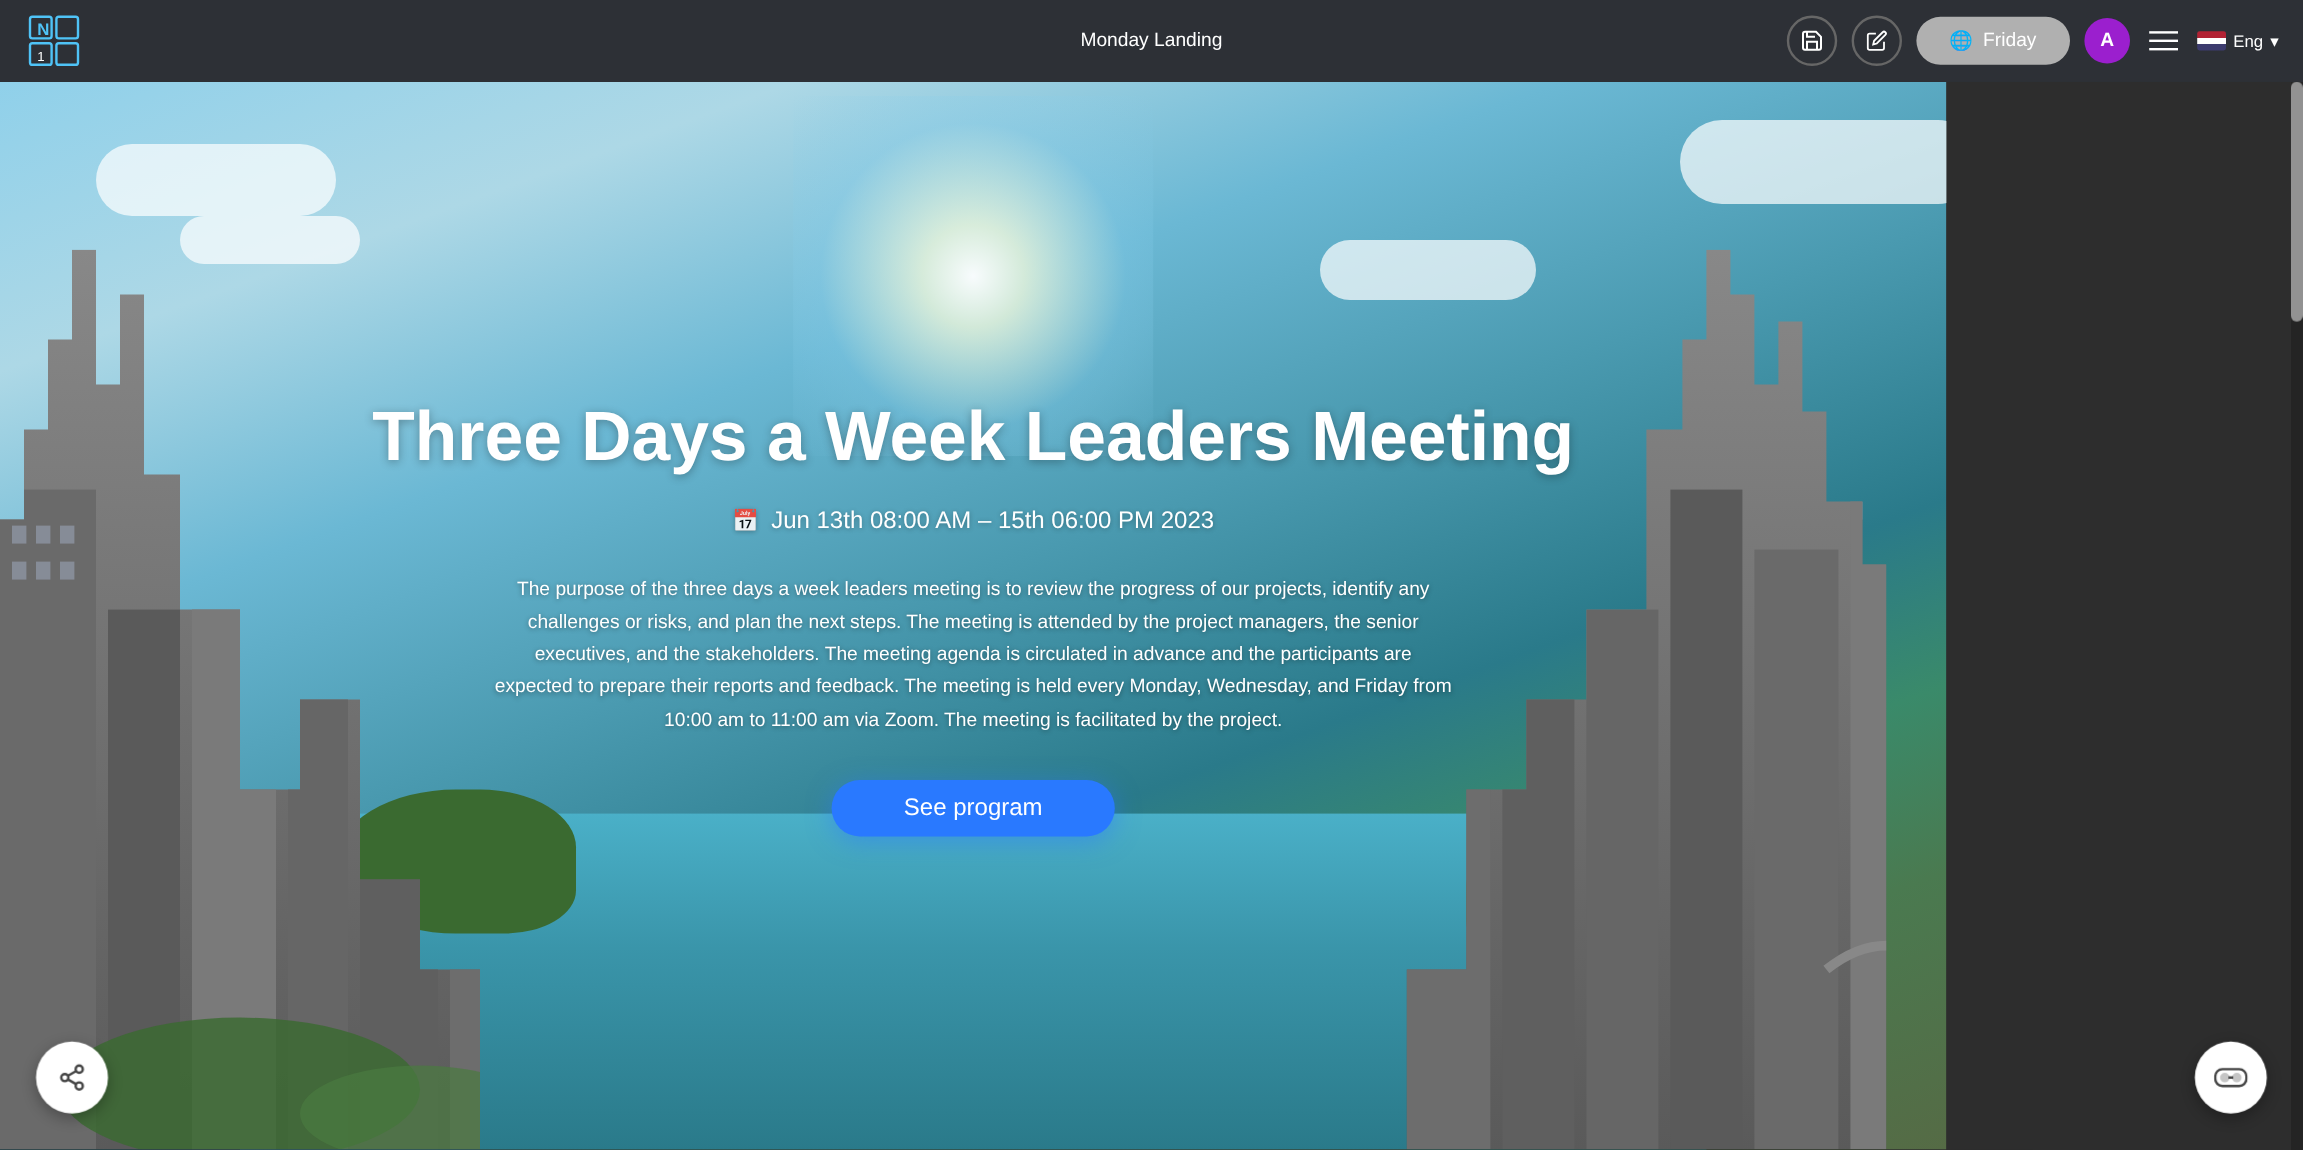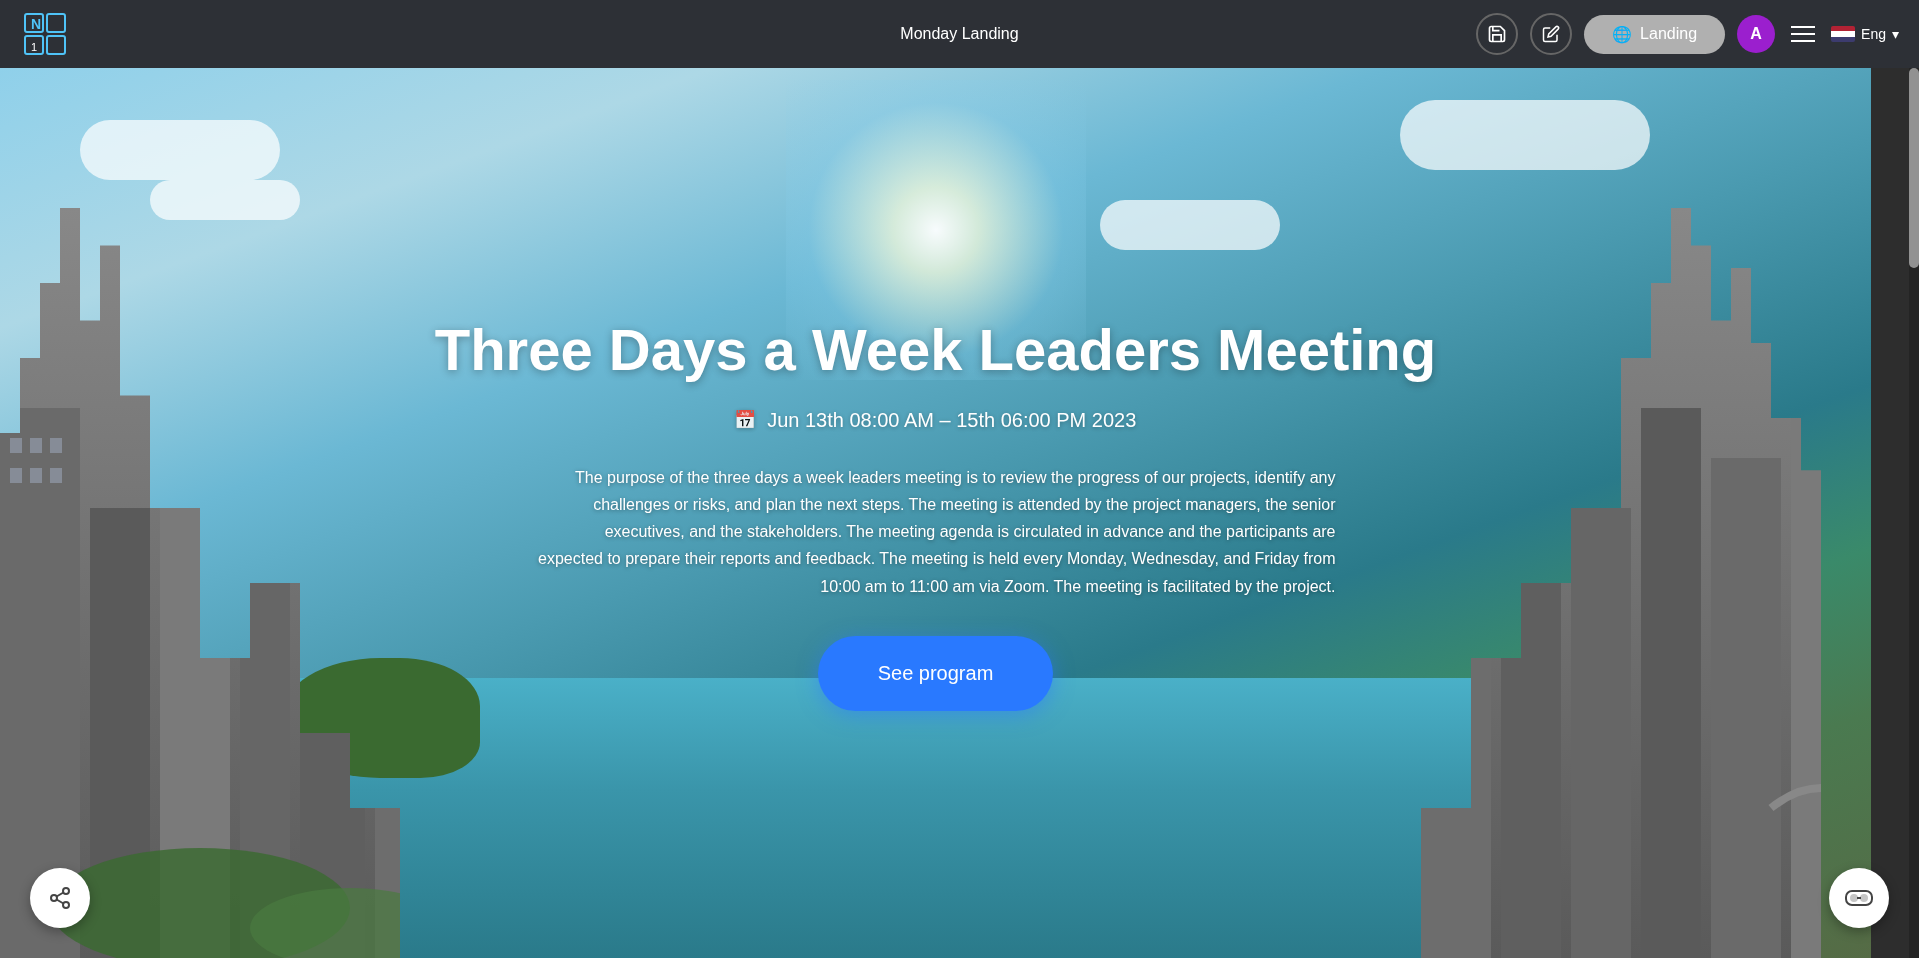--- a/index.html
+++ b/index.html
@@ -109,21 +109,21 @@
       font-size: 16px;
       cursor: pointer;
       display: flex;
       align-items: center;
       gap: 8px;
     }
 
     
     .hero {
       position: relative;
-      width: 1871px;
+      width: 1622px;
       height: 958px;
       overflow: hidden;
       margin-top: 0;
     }
     .hero-bg {
       position: absolute;
       top: 0; left: 0; right: 0; bottom: 0;
       background: linear-gradient(
         160deg,
         #87ceeb 0%,
@@ -243,28 +243,27 @@
       margin-bottom: 32px;
       text-shadow: 0 1px 4px rgba(0,0,0,0.3);
     }
     .event-description {
       color: #ffffff;
       font-size: 16px;
       line-height: 1.7;
       max-width: 800px;
       text-shadow: 0 1px 4px rgba(0,0,0,0.4);
       margin-bottom: 36px;
-      text-align: right;
     }
     .see-program-btn {
       background: #2979ff;
       color: #fff;
       border: none;
       border-radius: 50px;
-      padding: 26px 60px;
+      padding: 12px 60px;
       font-size: 20px;
       font-weight: 500;
       cursor: pointer;
       box-shadow: 0 4px 20px rgba(41,121,255,0.5);
     }
 
     
     .share-btn {
       position: fixed;
       bottom: 30px;
@@ -359,21 +358,21 @@
       </svg>
     </button>
     <button class="icon-btn">
       <svg width="18" height="18" viewBox="0 0 24 24" fill="none" stroke="currentColor" stroke-width="2">
         <path d="M11 4H4a2 2 0 00-2 2v14a2 2 0 002 2h14a2 2 0 002-2v-7"></path>
         <path d="M18.5 2.5a2.121 2.121 0 013 3L12 15l-4 1 1-4 9.5-9.5z"></path>
       </svg>
     </button>
     <button class="publish-btn">
       <span>🌐</span>
-      <span>Landing</span>
+      <span>Friday</span>
     </button>
     <div class="avatar-btn">
       <span>A</span>
     </div>
     <button class="hamburger-btn">
       <span></span>
       <span></span>
       <span></span>
     </button>
     <button class="lang-btn">

